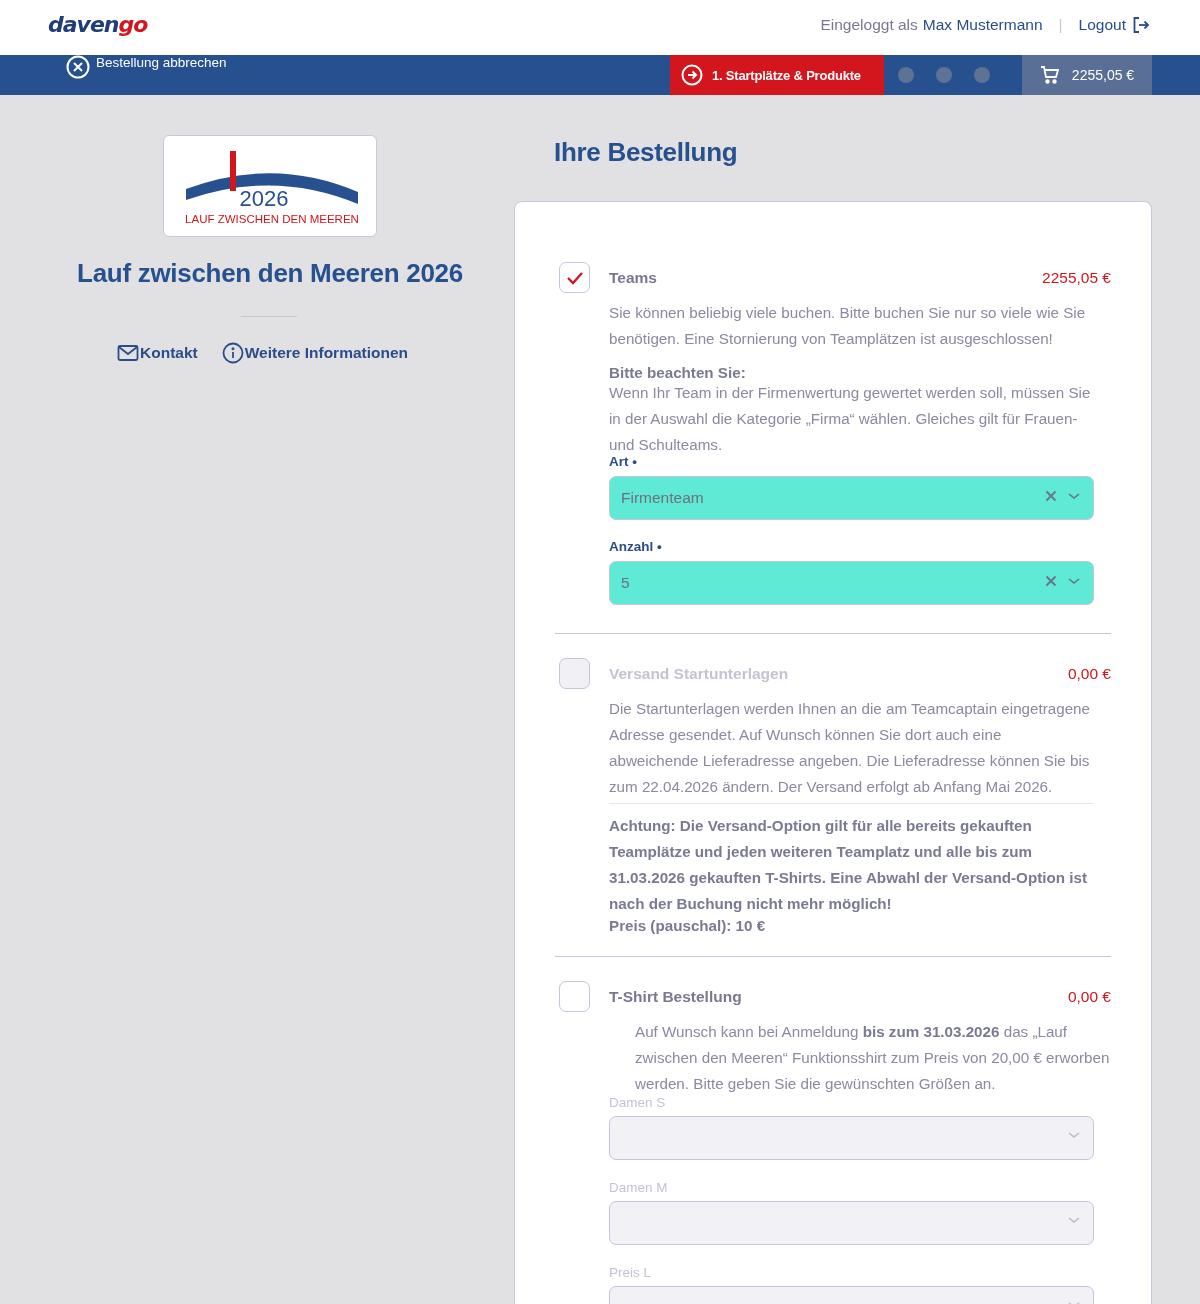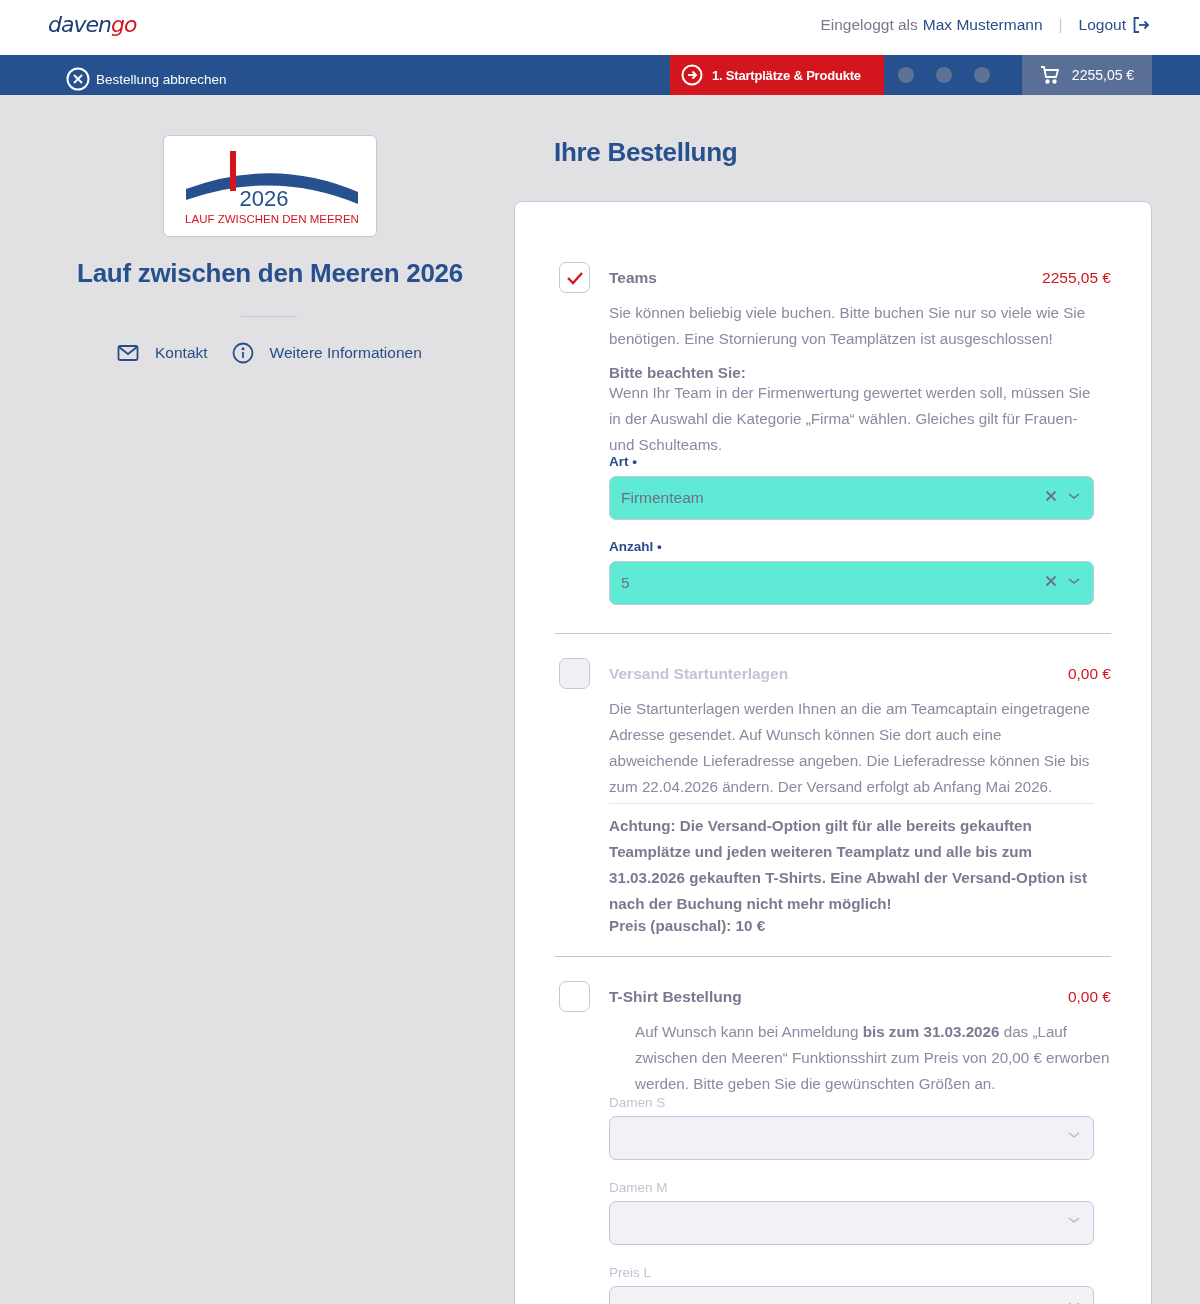--- a/index.html
+++ b/index.html
@@ -11,40 +11,40 @@
       position: relative;
     }
     
     .topbar {
       position: absolute; left: 0; top: 0; width: 1200px; height: 55px;
       background: #ffffff;
     }
     .logo {
       position: absolute; left: 48px; top: 12px;
       font-family: "DejaVu Sans", sans-serif;
-      font-weight: 400; font-style: italic; font-size: 22px; letter-spacing: -1px;
+      font-weight: 700; font-style: italic; font-size: 22px; letter-spacing: -1px;
     }
     .logo .p1 { color: #1f3d78; }
     .logo .p2 { color: #d3151d; }
     .user-area {
       position: absolute; right: 50px; top: 16px;
       font-size: 15.5px; display: flex; align-items: center;
     }
     .user-area .muted { color: #7a7890; }
     .user-area .name { color: #2a4d8a; margin-left: 5px; }
     .user-area .sep { color: #c9c9d4; margin: 0 16px; }
     .user-area .logout { color: #2a4d8a; display: flex; align-items: center; gap: 6px; cursor: pointer; }
     
     .navbar {
       position: absolute; left: 0; top: 55px; width: 1200px; height: 40px;
       background: #27508e;
     }
     .cancel-btn {
       position: absolute; left: 66px; top: 0; height: 48px;
-      display: flex; align-items: center; gap: 6px;
+      display: flex; align-items: flex-start; gap: 6px;
       color: #ffffff; font-size: 13.5px; cursor: pointer;
     }
     .step-active {
       position: absolute; left: 670px; top: 0; width: 214px; height: 40px;
       background: #d3151d; color: #fff; font-weight: bold; font-size: 13px;
       display: flex; align-items: center; padding-left: 11px; gap: 9px; letter-spacing: -0.2px;
     }
     .step-dot {
       position: absolute; top: 12px; width: 16px; height: 16px; border-radius: 50%;
       background: #5e7296;
@@ -63,21 +63,21 @@
       position: absolute; left: 40px; top: 258px; width: 460px; text-align: center;
       font-size: 26px; font-weight: bold; color: #27508e; letter-spacing: -0.3px;
     }
     .left-divider {
       position: absolute; left: 241px; top: 316px; width: 56px; height: 1px; background: #c4c6d6;
     }
     .left-links {
       position: absolute; left: 117px; top: 342px; display: flex; gap: 24px;
       font-size: 15.5px; color: #2a4d8a;
     }
-    .left-links .link { display: flex; align-items: center; gap: 16px; cursor: pointer; }
+    .left-links .link { display: flex; align-items: center; gap: 1px; cursor: pointer; font-weight: bold; }
     
     .order-title {
       position: absolute; left: 554px; top: 137px;
       font-size: 26px; font-weight: bold; color: #27508e; letter-spacing: -0.3px;
     }
     .card {
       position: absolute; left: 514px; top: 201px; width: 638px; height: 1120px;
       background: #fff; border: 1px solid #c8c8dc; border-radius: 8px;
     }
     .product { position: absolute; left: 40px; width: 556px; }

